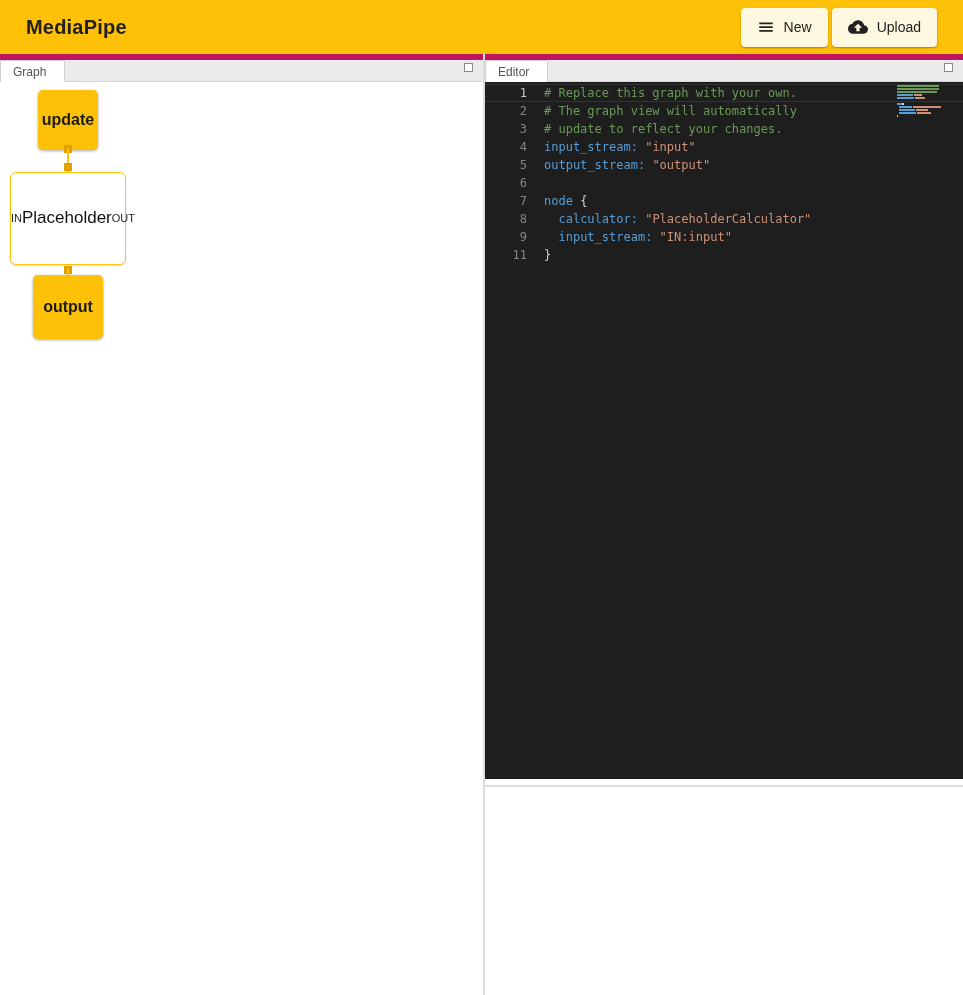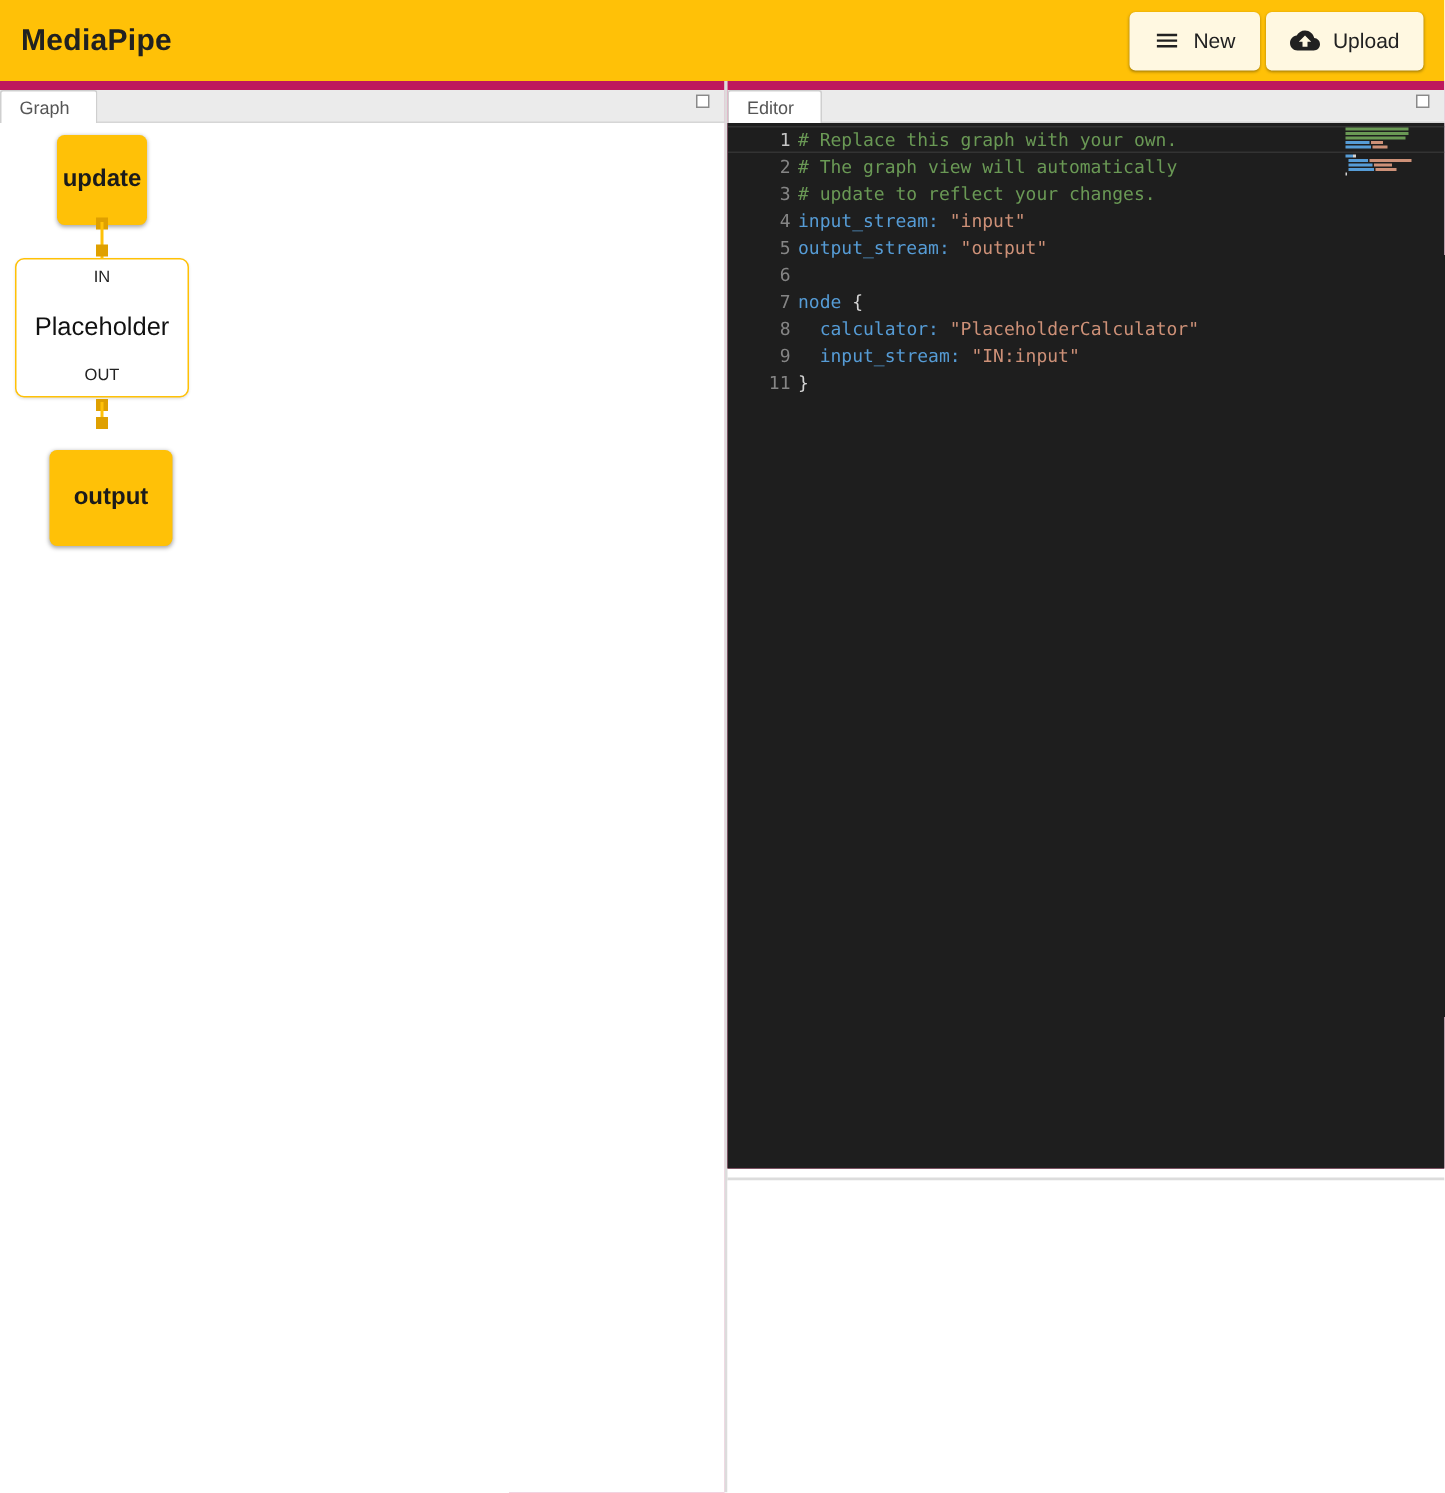--- a/index.html
+++ b/index.html
@@ -11,21 +11,21 @@
     --tok-comment:#6A9955;
     --tok-key:#569CD6;
     --tok-string:#CE9178;
     --tok-plain:#D4D4D4;
   }
   *{box-sizing:border-box;}
   body{margin:0;font-family:"Liberation Sans",sans-serif;background:#fff;}
   .app{position:relative;width:963px;height:995px;overflow:hidden;background:#fff;}
 
   
-  .app-header{height:54px;background:var(--header-bg);display:flex;align-items:center;justify-content:space-between;padding:0 14px;}
+  .app-header{height:54px;background:var(--header-bg);display:flex;align-items:center;justify-content:space-between;padding:0 26px;}
   .app-title{font-size:20px;font-weight:bold;color:#212121;letter-spacing:.2px;}
   .header-buttons{display:flex;gap:4px;}
   .hdr-btn{display:flex;align-items:center;gap:9px;height:39px;padding:0 16px;background:var(--button-bg);
     border:none;border-radius:4px;font-family:inherit;font-size:14px;font-weight:500;color:#212121;
     box-shadow:0 1px 2px rgba(0,0,0,.35);cursor:pointer;}
   .hdr-btn svg{display:block;}
 
   
   .main{position:absolute;top:54px;left:0;right:0;bottom:0;display:flex;}
   .left-col{width:483px;flex:none;display:flex;flex-direction:column;}
@@ -38,38 +38,38 @@
   .panel-header{height:22px;margin-top:6px;background:#EBEBEB;border-bottom:1px solid #D6D6D6;position:relative;flex:none;display:flex;align-items:flex-end;}
   .tab{background:#fff;border:1px solid #CFCFCF;border-bottom:none;border-radius:2px 2px 0 0;
     padding:4px 18px 3px 12px;font-size:12px;color:#555;position:relative;top:1px;cursor:pointer;white-space:nowrap;}
   .popout{position:absolute;right:10px;top:3px;width:9px;height:9px;border:1px solid #8A8A8A;background:#fff;cursor:pointer;}
 
   
   .graph-body{position:relative;flex:1;background:#fff;}
   .gnode{position:absolute;background:var(--accent);border-radius:5px;display:flex;align-items:center;justify-content:center;
     font-size:16px;font-weight:600;color:#1b1b1b;box-shadow:0 1px 3px rgba(0,0,0,.35);cursor:grab;}
   .gnode.input{left:38px;top:8px;width:60px;height:60px;}
-  .gnode.output{left:33px;top:218px;width:82px;height:64px;}
+  .gnode.output{left:33px;top:193px;width:70px;height:64px;}
   .pnode{position:absolute;left:10px;top:90px;width:116px;height:93px;background:#fff;border:1.5px solid var(--accent);
-    border-radius:6px;display:flex;flex-direction:column;align-items:center;justify-content:space-between;
+    border-radius:6px;display:flex;flex-direction:row;align-items:center;justify-content:space-between;
     padding:6px 0 8px 0;box-shadow:0 1px 2px rgba(0,0,0,.12);cursor:grab;}
   .pnode .port-label{font-size:11px;color:#222;}
   .pnode .pnode-title{font-size:17px;color:#111;}
   .edge-line{position:absolute;width:2px;background:var(--accent);left:67px;}
   .edge-pin{position:absolute;width:8px;height:8px;background:var(--edge-pin);left:64px;}
 
   
   .editor-panel{height:725px;flex:none;}
   .editor-body{flex:1;background:var(--editor-bg);position:relative;overflow:hidden;padding-top:2px;
     font-family:"DejaVu Sans Mono",monospace;font-size:12px;cursor:text;}
   .code-line{display:flex;height:18px;line-height:18px;}
   .code-line.active{box-shadow:inset 0 1px 0 #333,inset 0 -1px 0 #333;}
   .line-num{width:42px;text-align:right;color:#858585;flex:none;user-select:none;}
   .code-line.active .line-num{color:#C6C6C6;}
-  .line-content{white-space:pre;margin-left:5px;color:var(--tok-plain);}
+  .line-content{white-space:pre;margin-left:17px;color:var(--tok-plain);}
   .tok-comment{color:var(--tok-comment);}
   .tok-key{color:var(--tok-key);}
   .tok-string{color:var(--tok-string);}
   .tok-plain{color:var(--tok-plain);}
 
   .minimap{position:absolute;top:3px;right:8px;width:58px;cursor:pointer;}
   .mm-line{display:flex;height:2px;margin-bottom:1px;}
   .mm-seg{height:2px;display:inline-block;}
   .mm-comment{background:var(--tok-comment);}
   .mm-key{background:var(--tok-key);}

